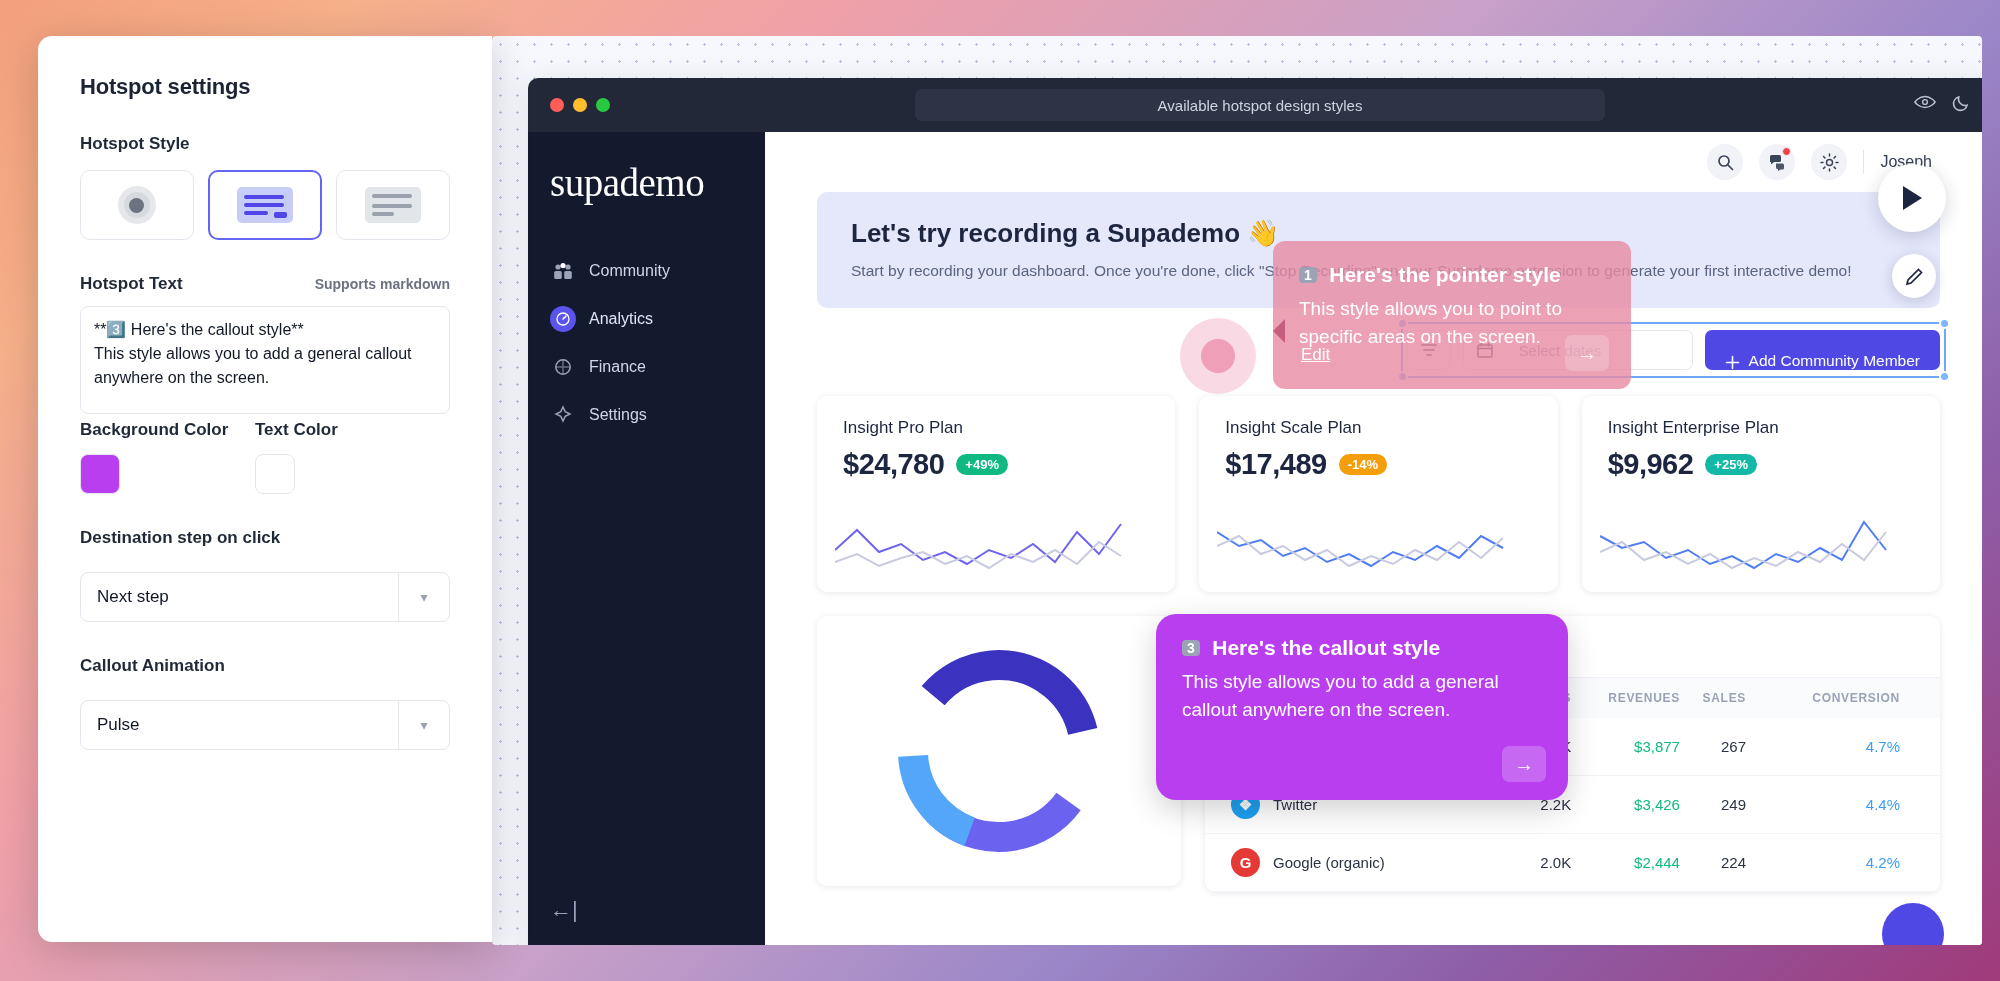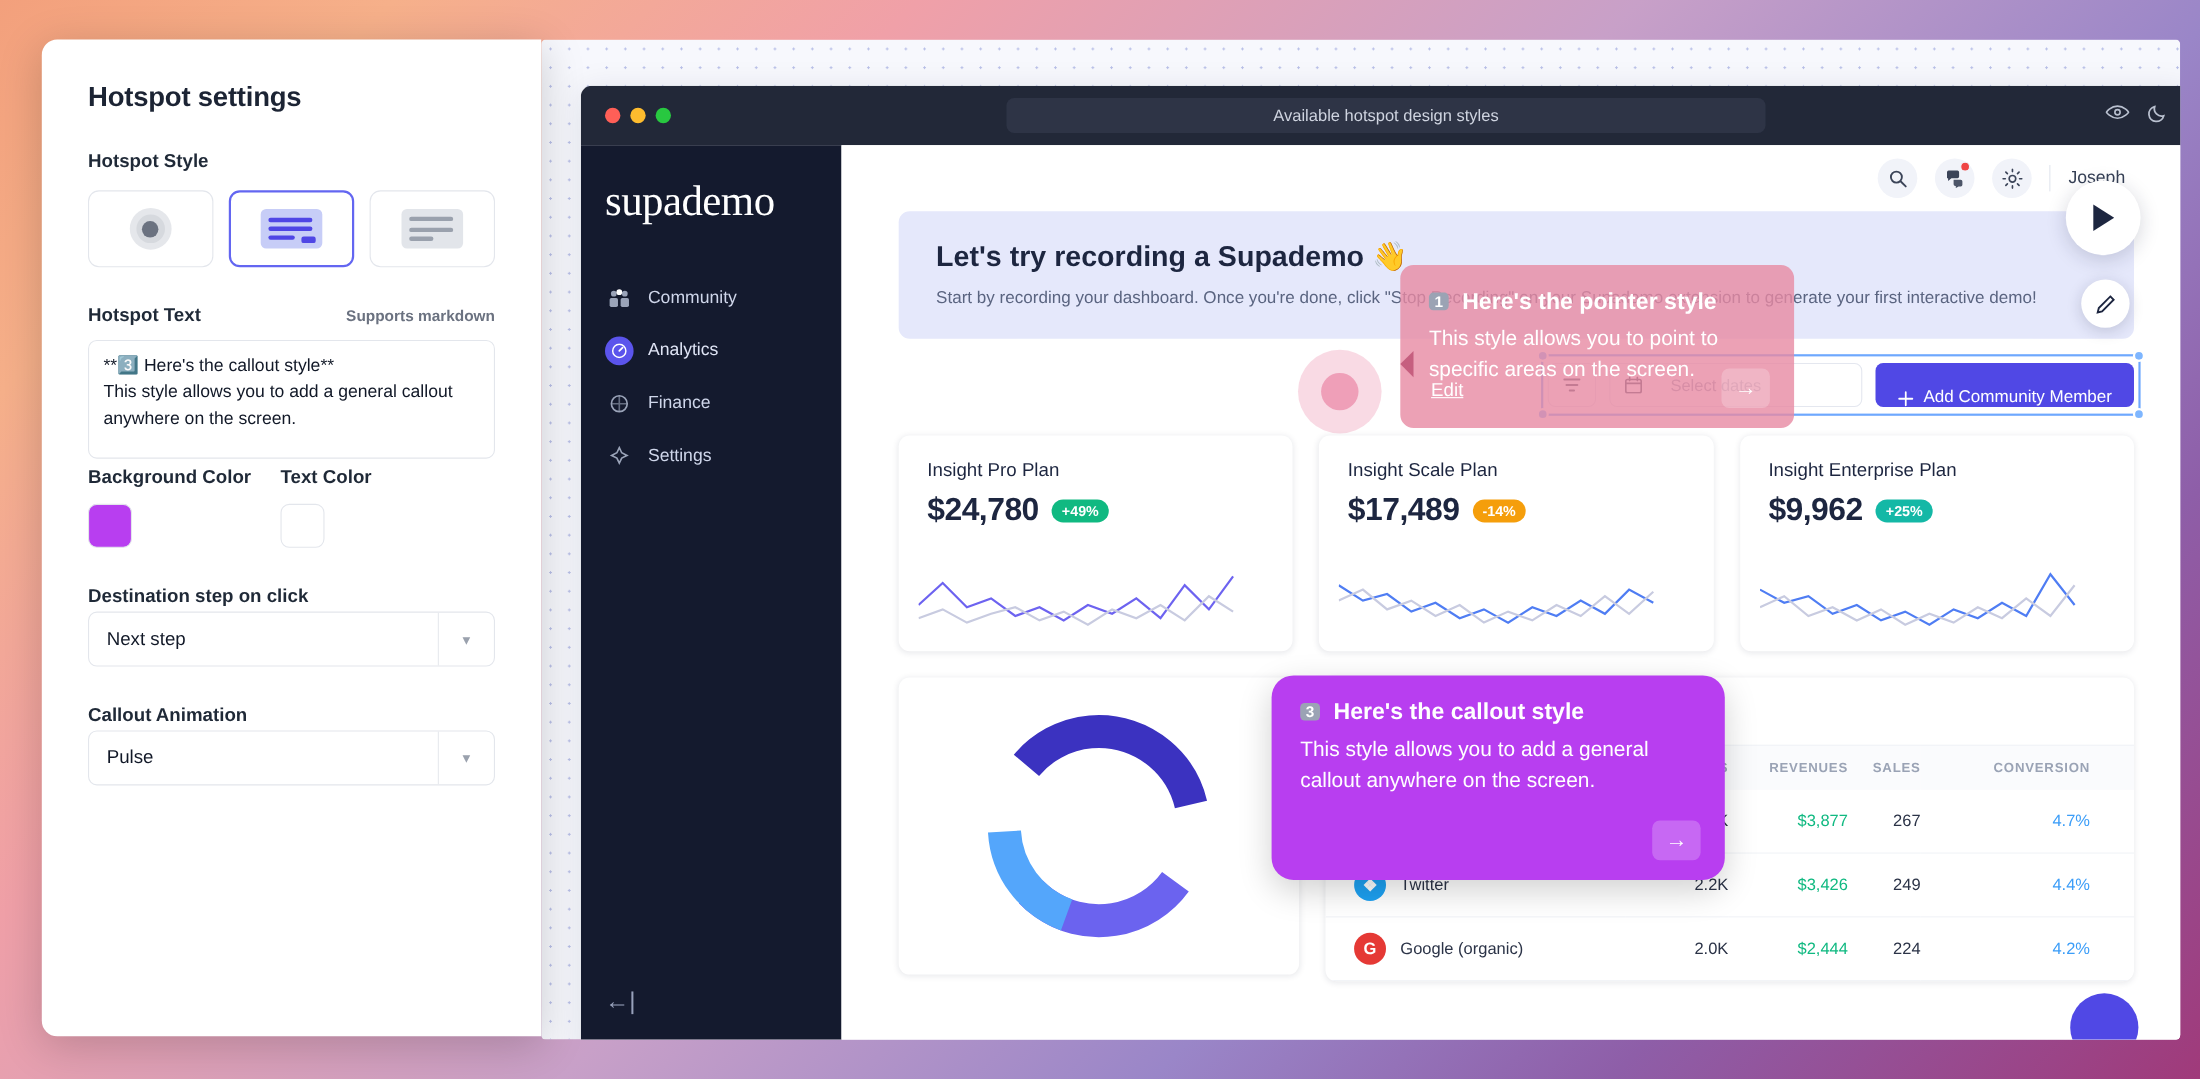--- a/index.html
+++ b/index.html
@@ -12,21 +12,21 @@
   
   #settings-panel {
     position: absolute; left: 38px; top: 36px;
     width: 454px; height: 906px;
     background: #ffffff;
     border-radius: 14px 0 0 14px;
     box-shadow: 0 8px 40px rgba(0,0,0,.18);
     padding: 38px 42px 0 42px;
     z-index: 20;
   }
-  #settings-panel h1 { font-size: 25px; font-weight: 700; color: #1c2434; letter-spacing: -.2px; }
+  #settings-panel h1 { font-size: 22px; font-weight: 700; color: #1c2434; letter-spacing: -.2px; }
   .field-label { font-size: 17px; font-weight: 700; color: #1f2937; margin-top: 0; }
   .sec { margin-top: 34px; }
   .style-row { display: flex; gap: 14px; margin-top: 16px; }
   .style-card {
     width: 128px; height: 70px; border: 1.5px solid #e3e6ec; border-radius: 10px;
     background: #fff; display: flex; align-items: center; justify-content: center; cursor: pointer;
   }
   .style-card.active { border: 2px solid #6366f1; }
   .dot-outer { width: 38px; height: 38px; border-radius: 50%; background: #e5e7eb; display:flex; align-items:center; justify-content:center; }
   .dot-mid { width: 26px; height: 26px; border-radius: 50%; background: #d6d9de; display:flex; align-items:center; justify-content:center;}
@@ -39,21 +39,21 @@
   .supports { font-size: 14px; color: #6b7280; font-weight: 700; }
   #hotspot-text {
     margin-top: 12px; width: 100%; height: 108px; resize: none;
     border: 1.5px solid #e3e6ec; border-radius: 8px; padding: 11px 13px;
     font-family: "Liberation Sans", sans-serif; font-size: 16px; line-height: 1.5; color: #111827;
   }
   .colors-row { display: flex; margin-top: 2px; }
   .col-col { width: 175px; }
   .swatch { width: 40px; height: 40px; border-radius: 8px; margin-top: 14px; border: 1px solid #e3e6ec; cursor: pointer; }
   .select {
-    margin-top: 4px; width: 100%; height: 50px; border: 1.5px solid #e3e6ec; border-radius: 8px;
+    margin-top: 24px; width: 100%; height: 50px; border: 1.5px solid #e3e6ec; border-radius: 8px;
     display: flex; align-items: center; background: #fff; cursor: pointer;
   }
   .select .val { flex: 1; padding-left: 16px; font-size: 17px; color: #111827; }
   .select .div { width: 1px; height: 100%; background: #e7e9ee; }
   .select .chev { width: 50px; display:flex; align-items:center; justify-content:center; color:#9aa1ad; font-size: 14px; }
 
   
   #canvas {
     position: absolute; left: 492px; top: 36px; right: 18px; bottom: 36px;
     background: #f7f8fd;

